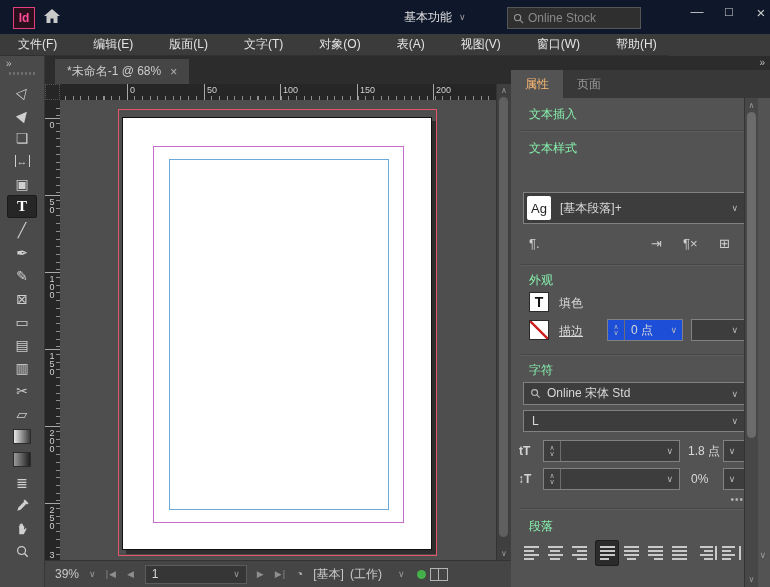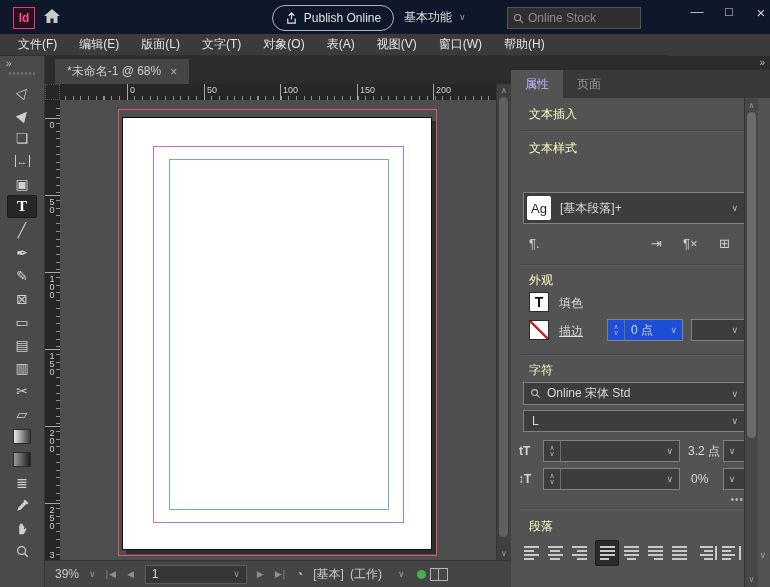--- a/index.html
+++ b/index.html
@@ -14,21 +14,21 @@
   .home-ic{left:42px;top:6px;color:#c9c9c9;}
   .pill{left:272px;top:5px;width:120px;height:24px;border:1px solid #b5b5b5;border-radius:13px;
     display:flex;align-items:center;justify-content:center;gap:6px;color:#e3e3e3;font-size:12px;cursor:default;}
   .workspace{left:404px;top:5px;height:24px;display:flex;align-items:center;gap:7px;color:#e0e0e0;font-size:12px;}
   .searchbox{left:507px;top:7px;width:122px;height:20px;background:#2f2f2f;border:1px solid #555;
     display:flex;align-items:center;gap:4px;padding:0 5px;color:#8a8a8a;}
   .winbtns{right:10px;top:4px;display:flex;gap:14px;color:#cfcfcf;font-size:13px;}
   .winbtn{width:18px;text-align:center;cursor:default;}
   
   #menubar{left:0;top:34px;width:668px;height:22px;background:#3b3b3b;display:flex;align-items:center;
-    padding-left:8px;gap:2px;border-bottom:1px solid #303030;box-sizing:border-box;}
+    padding-left:8px;gap:16px;border-bottom:1px solid #303030;box-sizing:border-box;}
   .menu-item{padding:2px 10px;color:#e4e4e4;font-size:12px;cursor:default;}
   
   #toolbar{left:0;top:56px;width:45px;height:531px;background:#4a4a4a;border-right:1px solid #373737;box-sizing:border-box;}
   .tb-expand{left:6px;top:2px;color:#bdbdbd;font-size:10px;letter-spacing:-1px;}
   .tb-grip{left:9px;top:16px;width:26px;height:3px;
     background:repeating-linear-gradient(90deg,#6d6d6d 0 2px,transparent 2px 4px);}
   #tools{left:0;top:24px;width:44px;display:flex;flex-direction:column;align-items:center;}
   .tool{width:30px;height:23px;display:flex;align-items:center;justify-content:center;
     color:#cfcfcf;font-size:14px;cursor:default;border-radius:2px;}
   .tool.active{background:#262626;color:#fff;border:1px solid #1a1a1a;box-sizing:border-box;font-weight:bold;}
@@ -73,23 +73,23 @@
   .greendot{width:9px;height:9px;border-radius:50%;background:#43b049;margin-left:12px;}
   .spread-ic{width:16px;height:11px;border:1px solid #b3b3b3;margin-left:4px;display:flex;}
   .spread-ic span{flex:1;border-right:1px solid #b3b3b3;}
   .spread-ic span:last-child{border-right:none;}
   
   #panel{left:511px;top:56px;width:259px;height:531px;background:#4f4f4f;}
   #panel-strip{left:0;top:0;width:259px;height:14px;background:#2c2c2c;}
   .panel-expand{right:6px;top:1px;color:#bdbdbd;font-size:10px;letter-spacing:-1px;}
   #panel-tabs{left:0;top:14px;width:259px;height:28px;background:#383838;display:flex;align-items:stretch;}
   .ptab{padding:0 14px;display:flex;align-items:center;font-size:12px;color:#9c9c9c;cursor:default;}
-  .ptab.active{background:#535353;color:#c4b5fd;}
+  .ptab.active{background:#535353;color:#fdba74;}
   #panel-body{left:0;top:42px;width:259px;height:489px;background:#535353;overflow:hidden;}
-  .sec-title{position:absolute;left:18px;color:#fef9c3;font-size:12px;}
+  .sec-title{position:absolute;left:18px;color:#86efac;font-size:12px;}
   .divider{position:absolute;left:10px;width:226px;height:1px;background:#464646;border-bottom:1px solid #5e5e5e;}
   
   #styleseg{left:3px;top:64px;width:228px;height:22px;display:flex;border:1px solid #7c7c7c;box-sizing:border-box;}
   .seg{flex:1;display:flex;align-items:center;justify-content:center;font-size:12px;color:#d9d9d9;}
   .seg.active{background:#262626;color:#57a3e8;}
   .seg.inactive{background:#4f4f4f;border-left:1px solid #7c7c7c;}
   
   .dd{position:absolute;background:#3d3d3d;border:1px solid #818181;box-sizing:border-box;
     display:flex;align-items:center;color:#d9d9d9;}
   .dd .chev{margin-left:auto;padding-right:6px;color:#b9b9b9;font-size:9px;}
@@ -120,27 +120,20 @@
 <body>
 
 <div id="screen">
 
   <div id="titlebar" class="abs">
     <div class="id-logo abs">Id</div>
     <div class="home-ic abs">
       <svg width="20" height="20" viewBox="0 0 20 20">
           <path d="M10 3l8 7h-2.5v7h-4v-4.5h-3V17h-4v-7H2z" fill="#c9c9c9"></path>
         </svg>
-    </div>
-    <div class="pill abs">
-      <svg width="13" height="13" viewBox="0 0 14 14">
-        <path d="M7 1v7M4 4l3-3 3 3" stroke="#e3e3e3" stroke-width="1.3" fill="none"></path>
-        <path d="M3 7v5h8V7" stroke="#e3e3e3" stroke-width="1.3" fill="none"></path>
-      </svg>
-      <span>Publish Online</span>
     </div>
     <div class="workspace abs">
       <span>基本功能</span>
       <span class="sb-chev">∨</span>
     </div>
     <div class="searchbox abs">
       <svg width="11" height="11" viewBox="0 0 12 12">
         <circle cx="5" cy="5" r="3.4" stroke="#9a9a9a" stroke-width="1.2" fill="none"></circle>
         <path d="M7.6 7.6L11 11" stroke="#9a9a9a" stroke-width="1.2"></path>
       </svg>
@@ -378,21 +371,21 @@
 
       <span class="charicon" style="left:8px;top:346px;">tT</span>
       <div class="dd" style="left:32px;top:342px;width:137px;height:22px;">
         <span class="stepper">
             <span>∧</span>
             <span>∨</span>
           </span>
         <span class="chev">∨</span>
       </div>
       <div class="valbox" style="left:177px;top:342px;width:34px;height:22px;border:none;background:transparent;">
-        <span>3.2 点</span>
+        <span>1.8 点</span>
       </div>
       <div class="dd" style="left:212px;top:342px;width:24px;height:22px;">
         <span class="chev" style="margin:0 auto;">∨</span>
       </div>
 
       <span class="charicon" style="left:7px;top:374px;">↕T</span>
       <div class="dd" style="left:32px;top:370px;width:137px;height:22px;">
         <span class="stepper">
             <span>∧</span>
             <span>∨</span>

